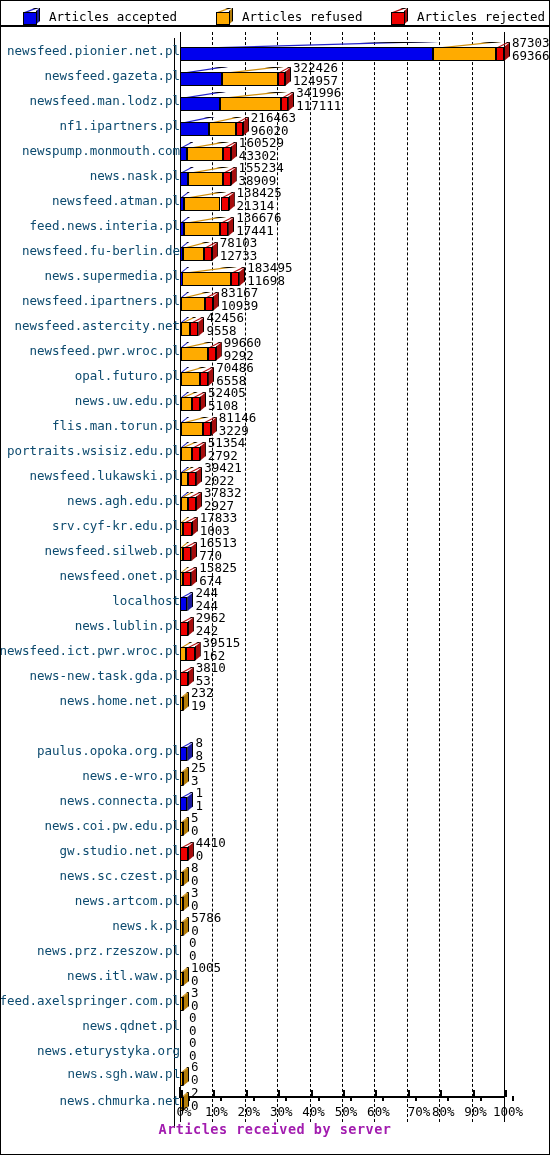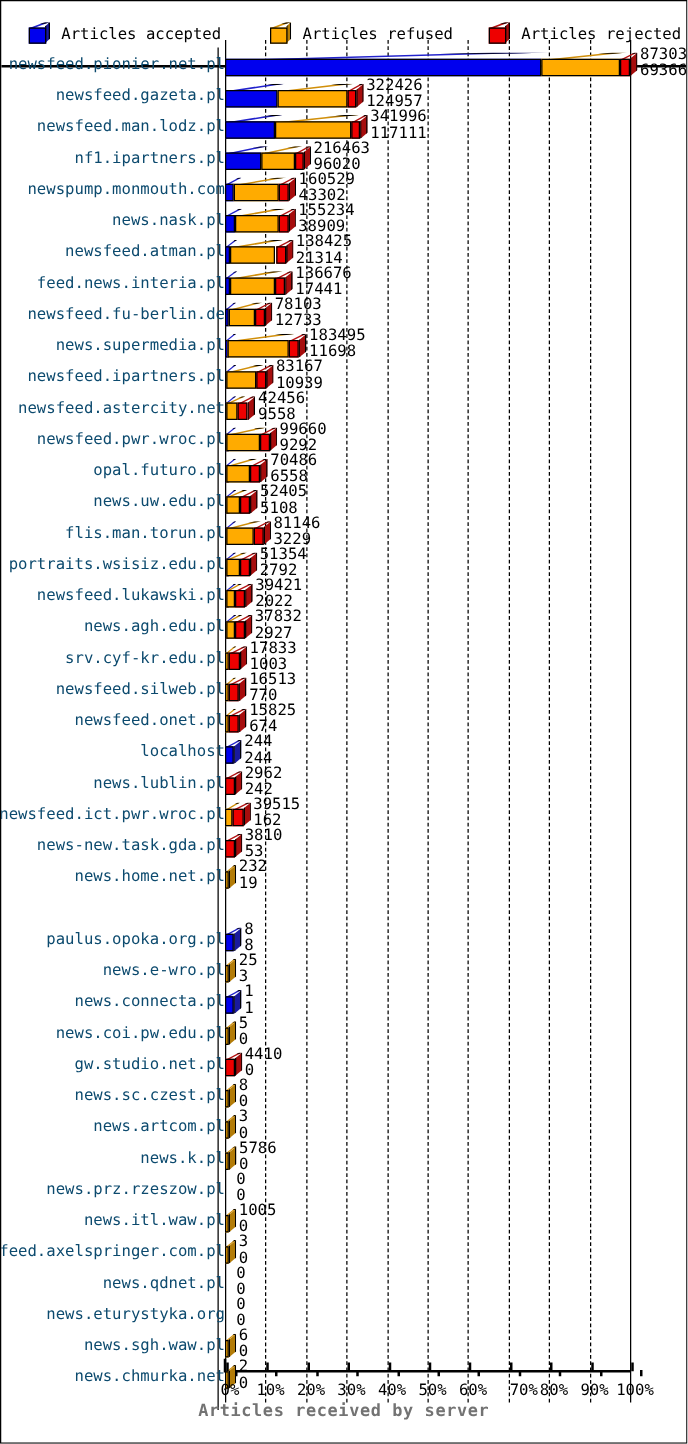--- a/index.html
+++ b/index.html
@@ -18,24 +18,23 @@
     border: 1px solid #000000;
     box-sizing: border-box;
     overflow: hidden;
   }
 
   
   #legend {
     position: absolute;
     left: 0; top: 0;
     width: 548px;
-    height: 43px;
+    height: 26px;
     border-bottom: 2px solid #000000;
     box-sizing: border-box;
-    margin-top: 10px;
   }
   .legend-entry {
     position: absolute;
     top: 4px;
     height: 22px;
     display: flex;
     align-items: center;
   }
   .legend-cube {
     position: relative;
@@ -197,21 +196,21 @@
     white-space: nowrap;
   }
   #xtitle {
     position: absolute;
     left: 0;
     top: 34px;
     width: 548px;
     text-align: center;
     font-size: 13.5px;
     font-weight: bold;
-    color: #737373;
+    color: #a21caf;
     letter-spacing: 0.5px;
   }
   .vline {
     position: absolute;
     top: 0;
     width: 0;
     height: 1090px;
     border-left: 1px dashed #000;
   }
   .vline.solid {
@@ -810,21 +809,21 @@
         </div>
       </div>
       <div class="row" style="top: 1007px;">
         <div class="row-label">news.eturystyka.org</div>
         <div class="bar-wrap"></div>
         <div class="valbox" style="left: 188px;">
           <div class="val-top">0</div>
           <div class="val-bot">0</div>
         </div>
       </div>
-      <div class="row" style="top: 1032px;">
+      <div class="row" style="top: 1032px; font-family: Liberation Mono, monospace;">
         <div class="row-label">news.sgh.waw.pl</div>
         <div class="bar-wrap">
           <div class="seg-top" style="left: 0px; width: 9px; background: rgb(209, 143, 10);"></div>
           <div class="seg" style="left: 0px; width: 3px; background: rgb(255, 171, 0);"></div>
           <div class="cap" style="left: 3px; background: rgb(179, 124, 8);"></div>
         </div>
         <div class="valbox" style="left: 190px;">
           <div class="val-top">6</div>
           <div class="val-bot">0</div>
         </div>

